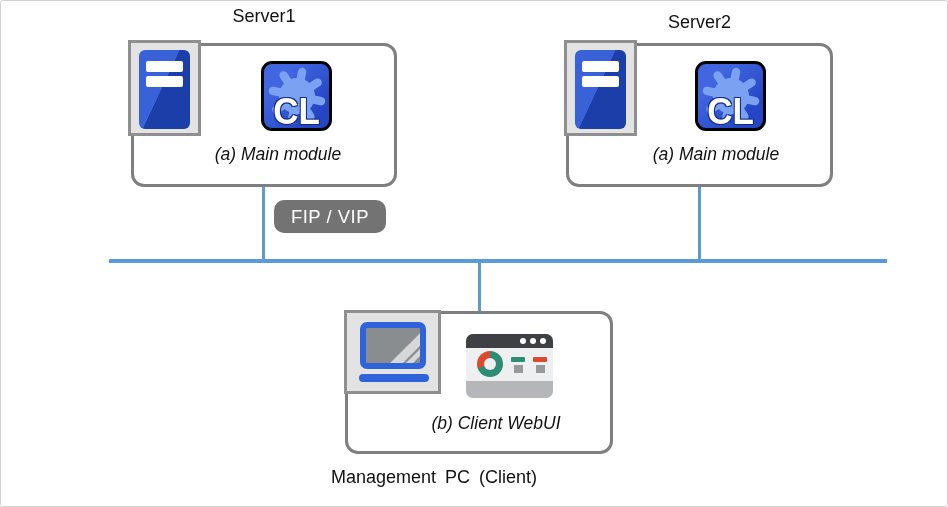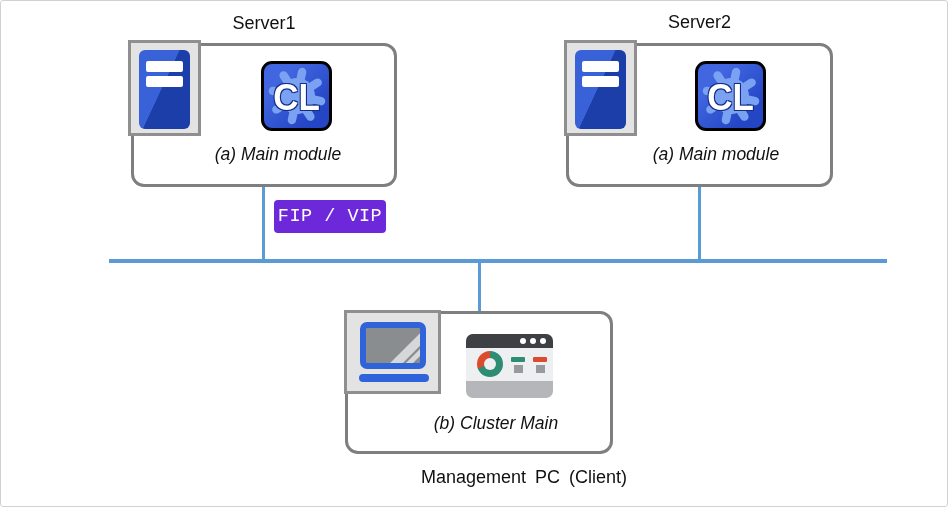--- a/index.html
+++ b/index.html
@@ -16,45 +16,45 @@
   #net-v1{left:261px;top:184px;width:3px;height:76px;}
   #net-v2{left:697px;top:184px;width:3px;height:76px;}
   #net-vm{left:477px;top:260px;width:3px;height:52px;}
   
   .node-box{background:#fff;border:3px solid #7f7f7f;border-radius:13px;}
   #box-s1{left:130px;top:42px;width:266px;height:144px;}
   #box-s2{left:565px;top:42px;width:267px;height:144px;}
   #box-pc{left:344px;top:310px;width:268px;height:143px;}
   
   .title{font-size:18px;text-align:center;}
-  #title-s1{left:130px;top:12px;width:266px;}
+  #title-s1{left:130px;top:5px;width:266px;}
   #title-s2{left:565px;top:11px;width:267px;}
   .module-label{font-size:17.5px;text-align:center;white-space:nowrap;font-style:italic;}
   #lbl-s1{left:158px;top:143px;width:238px;}
   #lbl-s2{left:596px;top:143px;width:238px;}
   #lbl-webui{left:384px;top:412px;width:222px;}
-  #caption-pc{left:330px;top:466px;width:296px;font-size:18px;text-align:right;word-spacing:4px;}
+  #caption-pc{left:330px;top:466px;width:296px;font-size:18px;text-align:left;word-spacing:4px;}
   
   #badge{
-    left:273px;top:199px;width:112px;height:33px;background:#6d28d9;border-radius:4px;
-    color:#fff;font-size:18.5px;text-align:center;line-height:33px;letter-spacing:.5px;font-family:Liberation Mono, monospace;
+    left:273px;top:199px;width:112px;height:33px;background:#737373;border-radius:10px;
+    color:#fff;font-size:18.5px;text-align:center;line-height:33px;letter-spacing:.5px;
   }
   
   .hw-frame{background:#e3e3e3;border:3px solid #8f8f8f;}
   .server-icon{width:73px;height:96px;}
   #srv-icon-1{left:127px;top:39px;}
   #srv-icon-2{left:563px;top:39px;}
   .tower{position:absolute;left:8px;top:7px;width:51px;height:79px;border-radius:6px;
     background:linear-gradient(115deg,#3A62D8 46%,#1B3EA8 46.5%);}
   .tbar{position:absolute;left:7px;width:37px;height:11px;background:#fff;border-radius:2px;}
   .tbar.b1{top:11px;} .tbar.b2{top:26px;}
   
   .cl-icon{width:71px;height:70px;border-radius:11px;border:3px solid #000;
     background:linear-gradient(135deg,#4166e0 25%,#2445c4 80%);
-    overflow:hidden;display:flex;align-items:center;justify-content:center;}
+    overflow:hidden;display:flex;align-items:flex-end;justify-content:center;}
   #cl-1{left:260px;top:60px;} #cl-2{left:694px;top:60px;}
   .cl-gear{position:absolute;left:50%;top:50%;transform:translate(-50%,-50%) rotate(12deg);}
   .cl-letters{position:relative;color:#fff;font-weight:bold;font-size:35px;line-height:1;
     transform:scaleY(1.08);
     text-shadow:1px 1px 0 #132d86,-1px -1px 0 #132d86,1px -1px 0 #132d86,-1px 1px 0 #132d86;}
   
   #laptop{left:343px;top:309px;width:97px;height:84px;}
   .lt-screen{position:absolute;left:13px;top:9px;width:66px;height:47px;border:6px solid #2E63D9;
     border-radius:7px;background:#8a8d8f;overflow:hidden;}
   .lt-stripe{position:absolute;background:rgba(255,255,255,.65);transform:rotate(45deg);}
@@ -147,16 +147,16 @@
       <span class="br-dot d3"></span>
     </div>
     <div class="br-content">
       <span class="donut"></span>
       <span class="wbar teal"></span>
       <span class="wsq q1"></span>
       <span class="wbar red"></span>
       <span class="wsq q2"></span>
     </div>
   </div>
-  <div class="abs module-label" id="lbl-webui">(b) Cluster Main</div>
+  <div class="abs module-label" id="lbl-webui">(b) Client WebUI</div>
   <div class="abs" id="caption-pc">Management PC (Client)</div>
 
 </div>
 
 </body></html>

